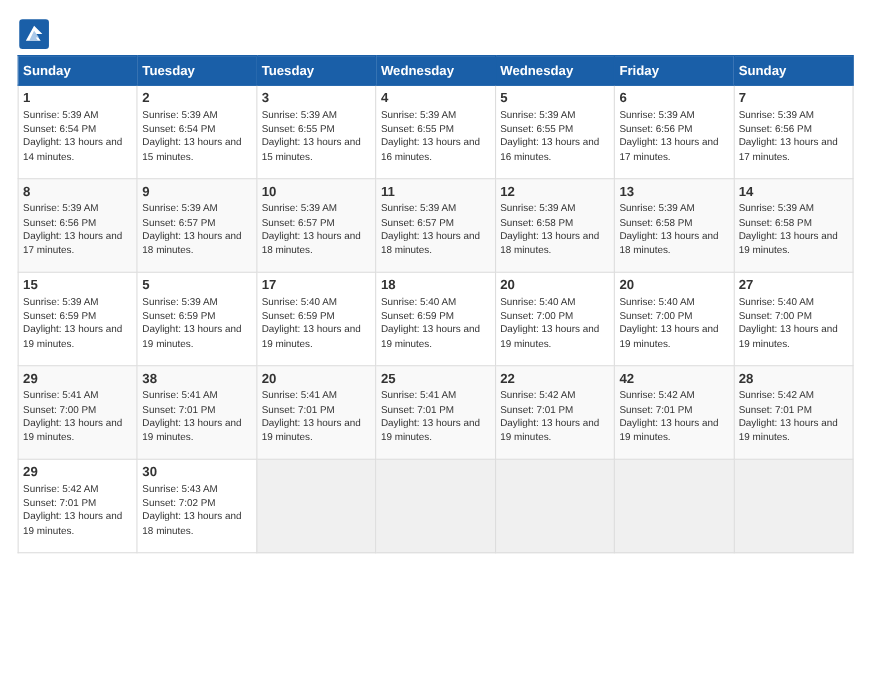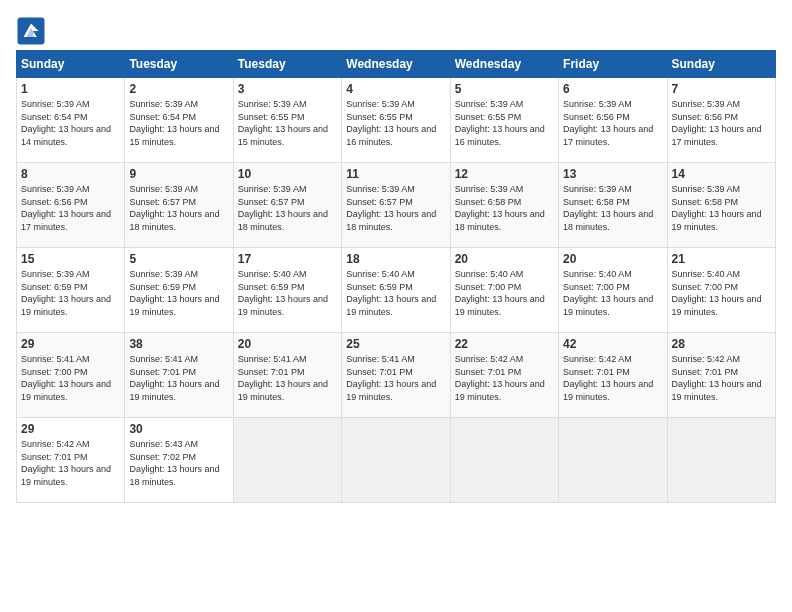--- a/index.html
+++ b/index.html
@@ -159,21 +159,21 @@
         <td><span class="day-num">5</span>
 <span class="day-info">Sunrise: 5:39 AM<br>Sunset: 6:59 PM<br>Daylight: 13 hours and 19 minutes.</span></td>
         <td><span class="day-num">17</span>
 <span class="day-info">Sunrise: 5:40 AM<br>Sunset: 6:59 PM<br>Daylight: 13 hours and 19 minutes.</span></td>
         <td><span class="day-num">18</span>
 <span class="day-info">Sunrise: 5:40 AM<br>Sunset: 6:59 PM<br>Daylight: 13 hours and 19 minutes.</span></td>
         <td><span class="day-num">20</span>
 <span class="day-info">Sunrise: 5:40 AM<br>Sunset: 7:00 PM<br>Daylight: 13 hours and 19 minutes.</span></td>
         <td><span class="day-num">20</span>
 <span class="day-info">Sunrise: 5:40 AM<br>Sunset: 7:00 PM<br>Daylight: 13 hours and 19 minutes.</span></td>
-        <td><span class="day-num">21</span>
+        <td><span class="day-num">27</span>
 <span class="day-info">Sunrise: 5:40 AM<br>Sunset: 7:00 PM<br>Daylight: 13 hours and 19 minutes.</span></td>
       </tr>
       <tr>
         <td><span class="day-num">29</span>
 <span class="day-info">Sunrise: 5:41 AM<br>Sunset: 7:00 PM<br>Daylight: 13 hours and 19 minutes.</span></td>
         <td><span class="day-num">38</span>
 <span class="day-info">Sunrise: 5:41 AM<br>Sunset: 7:01 PM<br>Daylight: 13 hours and 19 minutes.</span></td>
         <td><span class="day-num">20</span>
 <span class="day-info">Sunrise: 5:41 AM<br>Sunset: 7:01 PM<br>Daylight: 13 hours and 19 minutes.</span></td>
         <td><span class="day-num">25</span>

